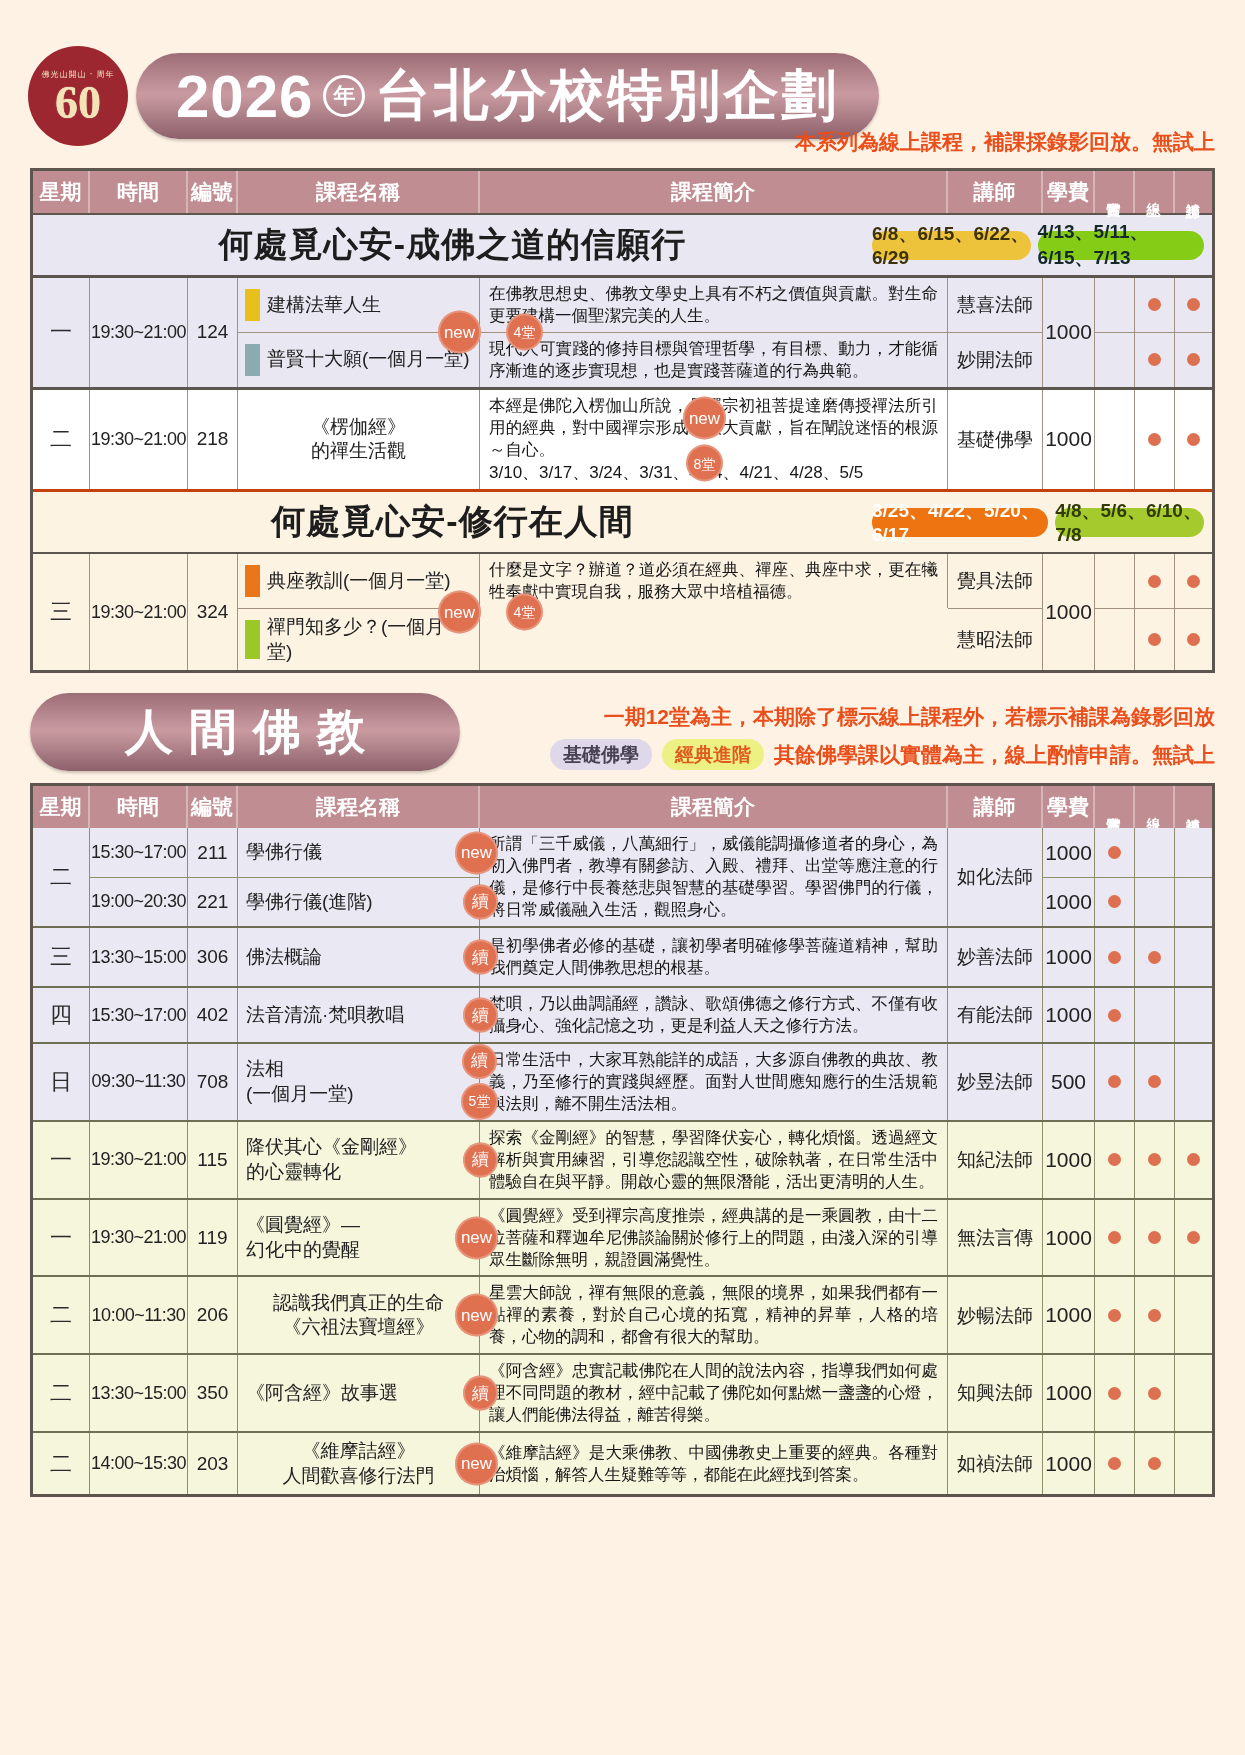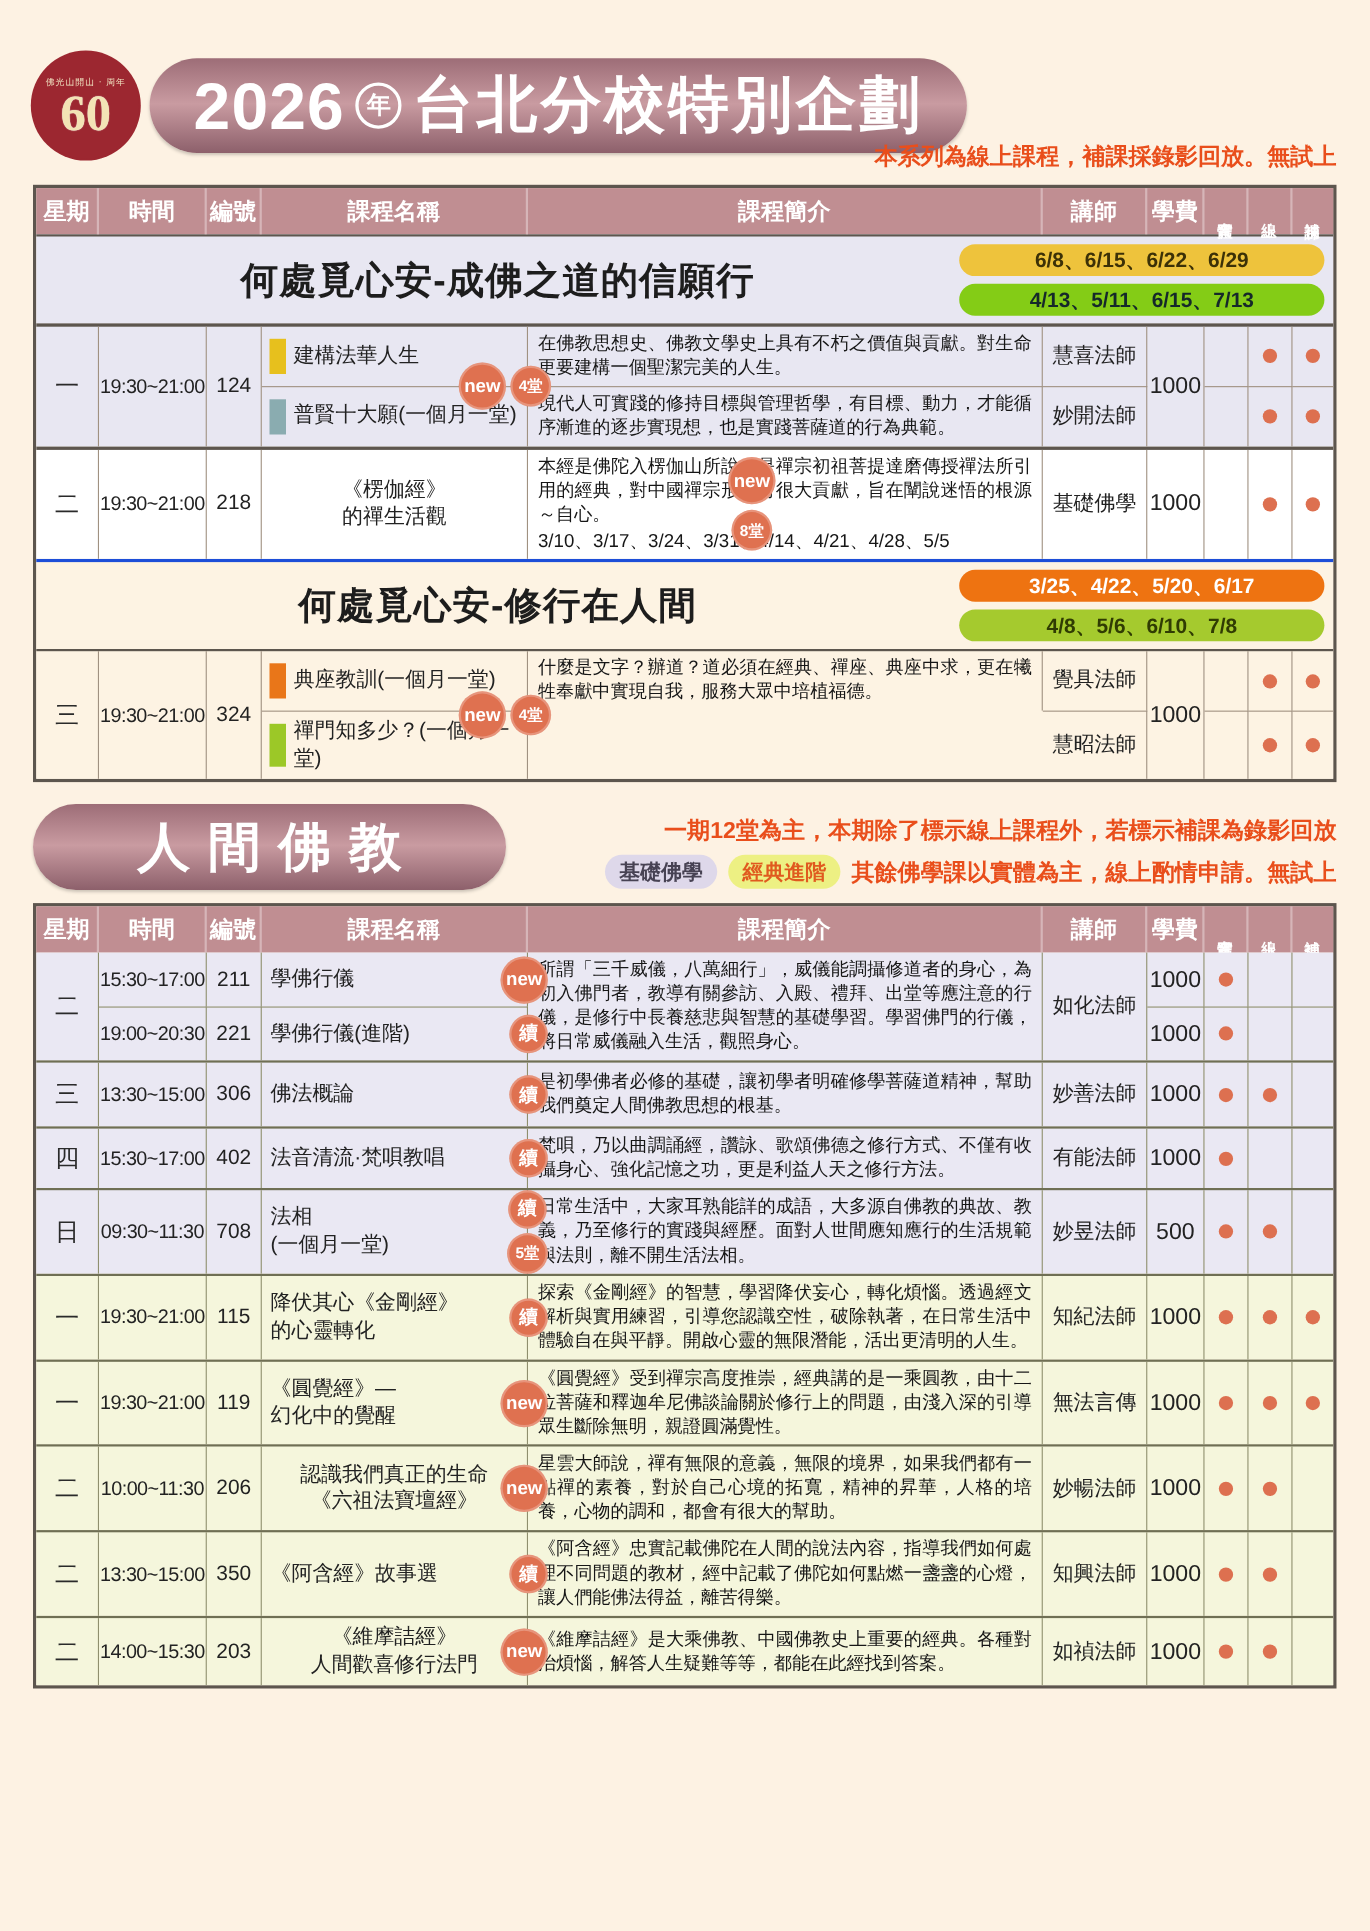--- a/index.html
+++ b/index.html
@@ -24,21 +24,21 @@
   .thead .hc{display:flex;align-items:center;justify-content:center;font-size:21px;padding:7px 0;border-right:2px solid #d6b5b8;box-sizing:border-box;}
   .thead .hc:last-child{border-right:none;}
   .vlab{writing-mode:vertical-rl;text-orientation:upright;font-size:14px;line-height:1;letter-spacing:1px;padding:2px 0;}
   .c{box-sizing:border-box;border-right:1px solid #a09181;display:flex;align-items:center;justify-content:center;min-width:0;}
   .c:last-child,.nbr{border-right:none;}
   .t2 .c{border-right-color:#8f8f6e;}
   .grp{position:relative;border-top:3px solid #5d564e;}
   .t2 .grp{border-top:2px solid #6f6f54;}
   .band{display:flex;align-items:center;border-top:2px solid #5d564e;padding:7px 8px 7px 0;box-sizing:border-box;}
   .band-title{flex:1;text-align:center;font-size:34px;font-weight:600;color:#1d1d1d;letter-spacing:1px;}
-  .band-pills{width:332px;display:flex;flex-direction:column;gap:7px;}
+  .band-pills{width:332px;display:flex;flex-direction:row;gap:7px;}
   .dpill{height:29px;border-radius:16px;display:flex;align-items:center;justify-content:center;font-size:19px;font-weight:bold;letter-spacing:0;}
   .dp-yellow{background:#eec33c;color:#3c3107;}
   .dp-teal{background:#84cc16;color:#15282a;}
   .dp-orange{background:#ee7311;color:#fff;}
   .dp-green{background:#a5ca2e;color:#303c03;}
 
   
   .bg-lav{background:#e8e7f2;}
   .bg-white{background:#ffffff;}
   .bg-cream{background:#fdf3e3;}
@@ -65,21 +65,21 @@
   .ncell.ctr{align-items:center;text-align:center;padding-left:4px;}
   .barname{flex-direction:row;align-items:center;justify-content:flex-start;gap:7px;padding:6px 4px 6px 7px;position:relative;}
   .bar{width:15px;align-self:stretch;margin:5px 0;flex:0 0 auto;}
   .bar-yellow{background:#e7c01d;}
   .bar-teal{background:#8aacb0;}
   .bar-orange{background:#e97619;}
   .bar-green{background:#9cc827;}
   .bn{font-size:19px;line-height:1.3;}
 
   
-  .bnew,.bcount,.bxu{border-radius:50%;background:#df7150;color:#fff;display:flex;align-items:center;justify-content:center;font-weight:bold;flex:0 0 auto;box-shadow:0 0 0 2px rgba(255,255,255,.25) inset;}
+  .bnew,.bcount,.bxu{border-radius:50%;background:#df7150;color:#fff;display:flex;align-items:center;justify-content:center;font-weight:normal;flex:0 0 auto;box-shadow:0 0 0 2px rgba(255,255,255,.25) inset;margin-left:21px;}
   .bnew{width:43px;height:43px;font-size:17px;}
   .bcount{width:37px;height:37px;font-size:14px;}
   .bxu{width:35px;height:35px;font-size:17px;}
   .bmid{position:absolute;left:384px;top:50%;transform:translateY(-50%);display:flex;gap:4px;align-items:center;z-index:3;}
   .bstack{position:absolute;left:424px;top:50%;transform:translateY(-50%);display:flex;flex-direction:column;gap:5px;align-items:center;z-index:3;}
   .brt{position:absolute;right:-19px;top:50%;transform:translateY(-50%);z-index:3;display:flex;flex-direction:column;gap:4px;align-items:center;}
 
   
   .dot{width:13px;height:13px;border-radius:50%;background:#dd7050;}
 
@@ -209,21 +209,21 @@
           <span class="dot" style="visibility: hidden;"></span>
         </div>
       <div class="c gc9">
           <span class="dot"></span>
         </div>
       <div class="c nbr gc10">
           <span class="dot"></span>
         </div>
     </div>
 
-    <div class="band bg-cream" style="border-top:3px solid #1d4ed8;">
+    <div class="band bg-cream" style="border-top:3px solid #c2410c;">
       <div class="band-title">何處覓心安-修行在人間</div>
       <div class="band-pills">
         <div class="dpill dp-orange">3/25、4/22、5/20、6/17</div>
         <div class="dpill dp-green">4/8、5/6、6/10、7/8</div>
       </div>
     </div>
 
     <div class="grid grp bg-cream" style="border-top-width:2px;">
       <div class="c day gc1 sp2">三</div>
       <div class="c time gc2 sp2">19:30~21:00</div>

